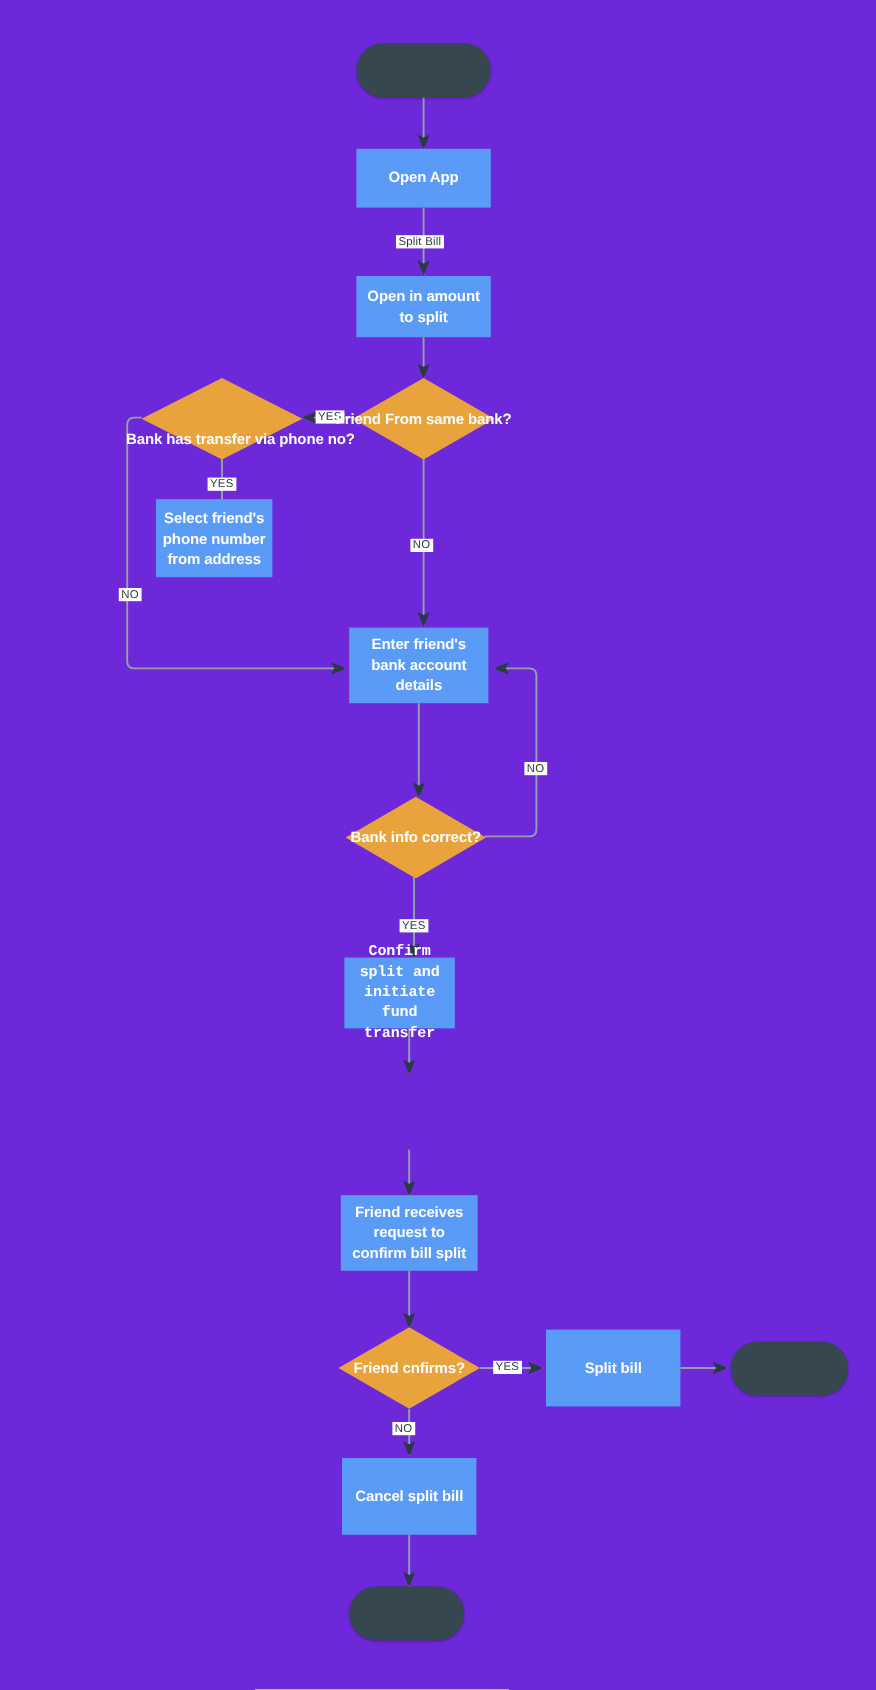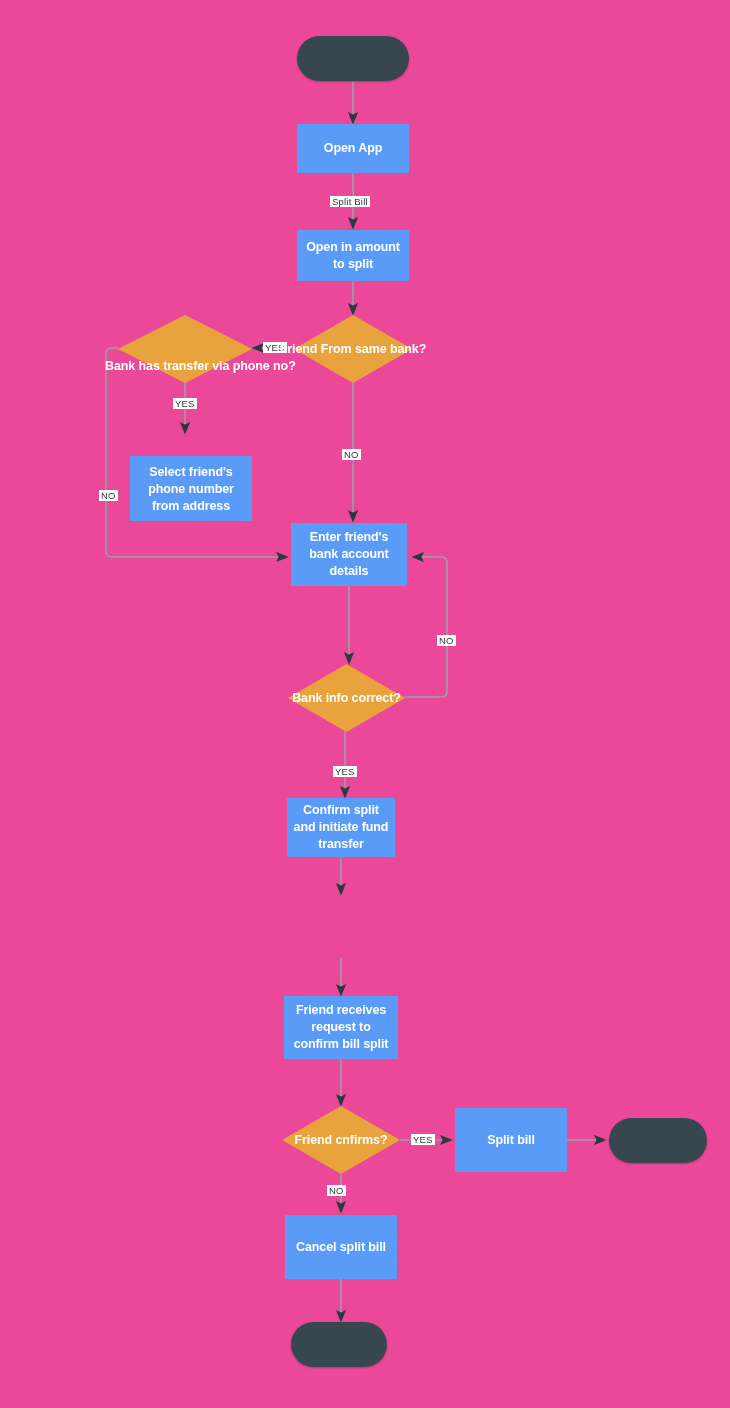--- a/index.html
+++ b/index.html
@@ -7,21 +7,21 @@
     padding: 0;
     background: #ffffff;
   }
   body {
     font-family: "Liberation Sans", sans-serif;
   }
   #canvas {
     position: relative;
     width: 730px;
     height: 1408px;
-    background: #ec4899;
+    background: #6d28d9;
     overflow: hidden;
   }
   .edges {
     position: absolute;
     left: 0;
     top: 0;
     width: 730px;
     height: 1408px;
     pointer-events: none;
   }
@@ -156,38 +156,38 @@
 
   <div class="node node-decision" style="left:118px;top:315px;width:134px;height:68px;">
     <svg class="diamond-shape" viewBox="0 0 134 68" preserveAspectRatio="none">
       <polygon points="67,0 134,34 67,68 0,34" fill="#e8a33d"></polygon>
     </svg>
     <span class="label" style="width:160px;margin-top:35px;">
       <span style="display:block">Bank has transfer via phone no?</span>
     </span>
   </div>
 
-  <div class="node node-process clip-node" style="left:130px;top:456px;width:122px;height:65px;">
+  <div class="node node-process clip-node" style="left:130px;top:416px;width:97px;height:65px;">
     <span class="label">Select friend's phone number from address</span>
   </div>
 
   <div class="node node-process" style="left:291px;top:523px;width:116px;height:63px;">
     <span class="label">Enter friend's bank account details</span>
   </div>
 
   <div class="node node-decision" style="left:288px;top:664px;width:117px;height:68px;">
     <svg class="diamond-shape" viewBox="0 0 117 68" preserveAspectRatio="none">
       <polygon points="58.5,0 117,34 58.5,68 0,34" fill="#e8a33d"></polygon>
     </svg>
     <span class="label">
       <span style="display:block">Bank info correct?</span>
     </span>
   </div>
 
-  <div class="node node-process" style="left:287px;top:798px;width:108px;height:59px;">
+  <div class="node node-process" style="left:287px;top:798px;width:92px;height:59px;font-family:Liberation Mono, monospace;">
     <span class="label">Confirm split and initiate fund transfer</span>
   </div>
 
 
   <div class="node node-process" style="left:284px;top:996px;width:114px;height:63px;">
     <span class="label">Friend receives request to confirm bill split</span>
   </div>
 
   <div class="node node-decision" style="left:282px;top:1106px;width:118px;height:68px;justify-content:center;">
     <svg class="diamond-shape" viewBox="0 0 118 68" preserveAspectRatio="none">

